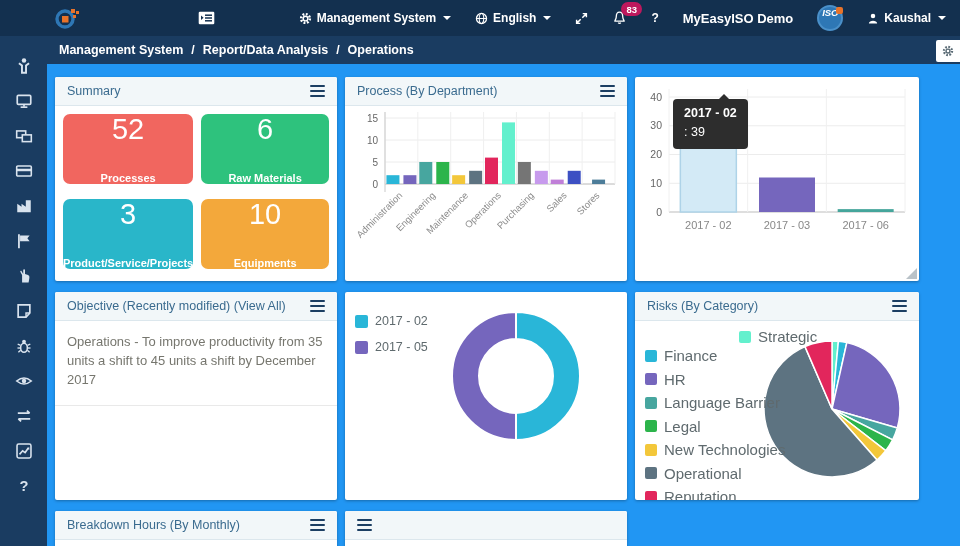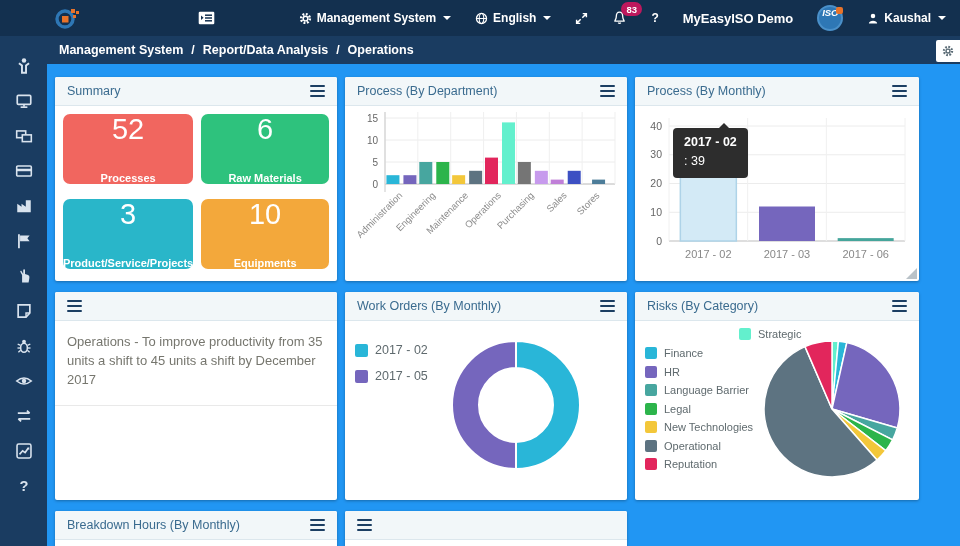--- a/index.html
+++ b/index.html
@@ -74,21 +74,21 @@
   .resize-handle{position:absolute;right:2px;bottom:2px;width:0;height:0;border-left:11px solid transparent;
         border-bottom:11px solid #b9c2c8;cursor:nwse-resize}
 
   
   .lg-item{display:flex;align-items:center;gap:7px;cursor:pointer}
   .lg-sw{width:13px;height:13px;border-radius:2px;flex:none}
   .lg-tx{font-size:12.5px;color:#5f6a6e}
   .donut-legend{position:absolute;left:10px;top:22px;display:flex;flex-direction:column;gap:12px;z-index:2}
   .risks-legend{position:absolute;left:10px;top:26px;display:flex;flex-direction:column;gap:6.5px;z-index:2}
   .risks-legend .lg-sw,.floating-legend .lg-sw{width:12px;height:12px}
-  .risks-legend .lg-tx,.floating-legend .lg-tx{font-size:11px}
+  .risks-legend .lg-tx,.floating-legend .lg-tx{font-size:15px}
   .floating-legend{position:absolute;left:104px;top:7px;z-index:2}
 </style>
 </head>
 <body>
 
 <header class="navbar">
   <span class="app-logo">
     <svg width="26" height="26" viewBox="0 0 26 26">
       <circle cx="11" cy="14" r="8" fill="none" stroke="#2e77b5" stroke-width="3.4"></circle>
       <rect x="8" y="11" width="6.5" height="6.5" fill="#e8732a"></rect>
@@ -379,28 +379,20 @@
           <rect x="205.7142857142857" y="73.6" width="13" height="4.4" fill="#c07fd8"></rect>
           <rect x="222.7142857142857" y="64.8" width="13" height="13.200000000000001" fill="#3d50c3"></rect>
           <text x="222.35714285714286" y="90" text-anchor="end" font-size="9.5" fill="#8c8c8c" transform="rotate(-45 222.35714285714286 90)">Sales</text>
           <rect x="247.07142857142853" y="73.6" width="13" height="4.4" fill="#4d7d99"></rect>
           <text x="255.2142857142857" y="90" text-anchor="end" font-size="9.5" fill="#8c8c8c" transform="rotate(-45 255.2142857142857 90)">Stores</text>
         </svg>
       </div>
   </section>
 
   <section class="card" style="grid-column:3;grid-row:1">
-    <div class="card-header">
-      <span class="card-title">Process (By Monthly)</span>
-      <span class="hamburger">
-          <i></i>
-          <i></i>
-          <i></i>
-        </span>
-    </div>
     <div class="card-body" id="chart-monthly">
       <div class="chart-tooltip">
         <div class="tt-arrow"></div>
         <b>2017 - 02</b>
         <div>: 39</div>
       </div>
     <svg viewBox="0 0 280 170" width="280" height="170">
           <line x1="34" y1="135" x2="270" y2="135" stroke="#bdbdbd"></line>
           <text x="27" y="138.5" text-anchor="end" font-size="10.5" fill="#666">0</text>
           <line x1="34" y1="106.25" x2="270" y2="106.25" stroke="#ececec"></line>
@@ -421,40 +413,33 @@
           <text x="152" y="152" text-anchor="middle" font-size="11" fill="#888">2017 - 03</text>
           <rect x="202.66666666666669" y="132.125" width="56" height="2.875" fill="#45a59b" stroke="none" stroke-width="0"></rect>
           <text x="230.66666666666669" y="152" text-anchor="middle" font-size="11" fill="#888">2017 - 06</text>
         </svg>
       </div>
     <span class="resize-handle"></span>
   </section>
 
   <section class="card" style="grid-column:1;grid-row:2">
     <div class="card-header">
+      <span class="card-title">Objective (Recently modified) (View All)</span>
       <span class="hamburger">
           <i></i>
           <i></i>
           <i></i>
         </span>
     </div>
     <div class="card-body">
       <p class="objective-text">Operations - To improve productivity from 35 units a shift to 45 units a shift by December 2017</p>
     </div>
   </section>
 
   <section class="card" style="grid-column:2;grid-row:2">
-    <div class="card-header">
-      <span class="card-title">Work Orders (By Monthly)</span>
-      <span class="hamburger">
-          <i></i>
-          <i></i>
-          <i></i>
-        </span>
-    </div>
     <div class="card-body" id="chart-donut">
       <div class="donut-legend" id="donut-legend">
           <div class="lg-item">
             <span class="lg-sw" style="background:#29b6d8"></span>
             <span class="lg-tx">2017 - 02</span>
           </div>
           <div class="lg-item">
             <span class="lg-sw" style="background:#7566bd"></span>
             <span class="lg-tx">2017 - 05</span>
           </div>

